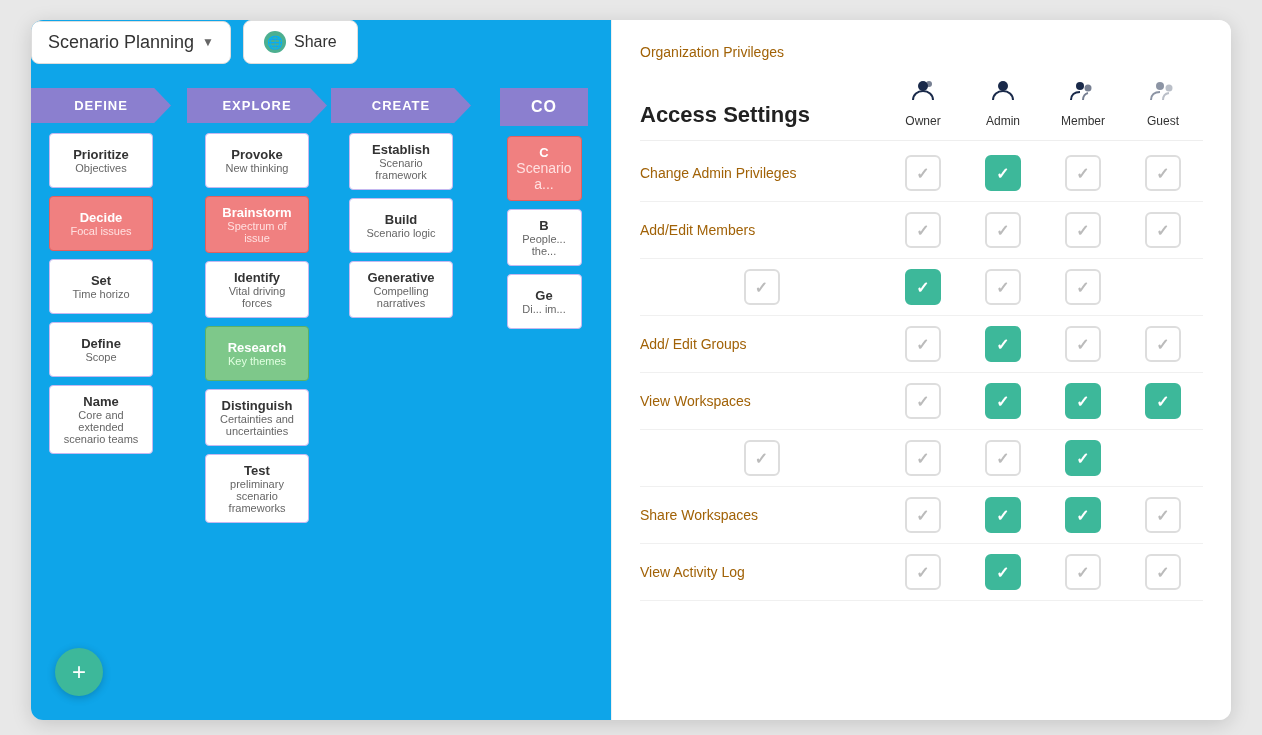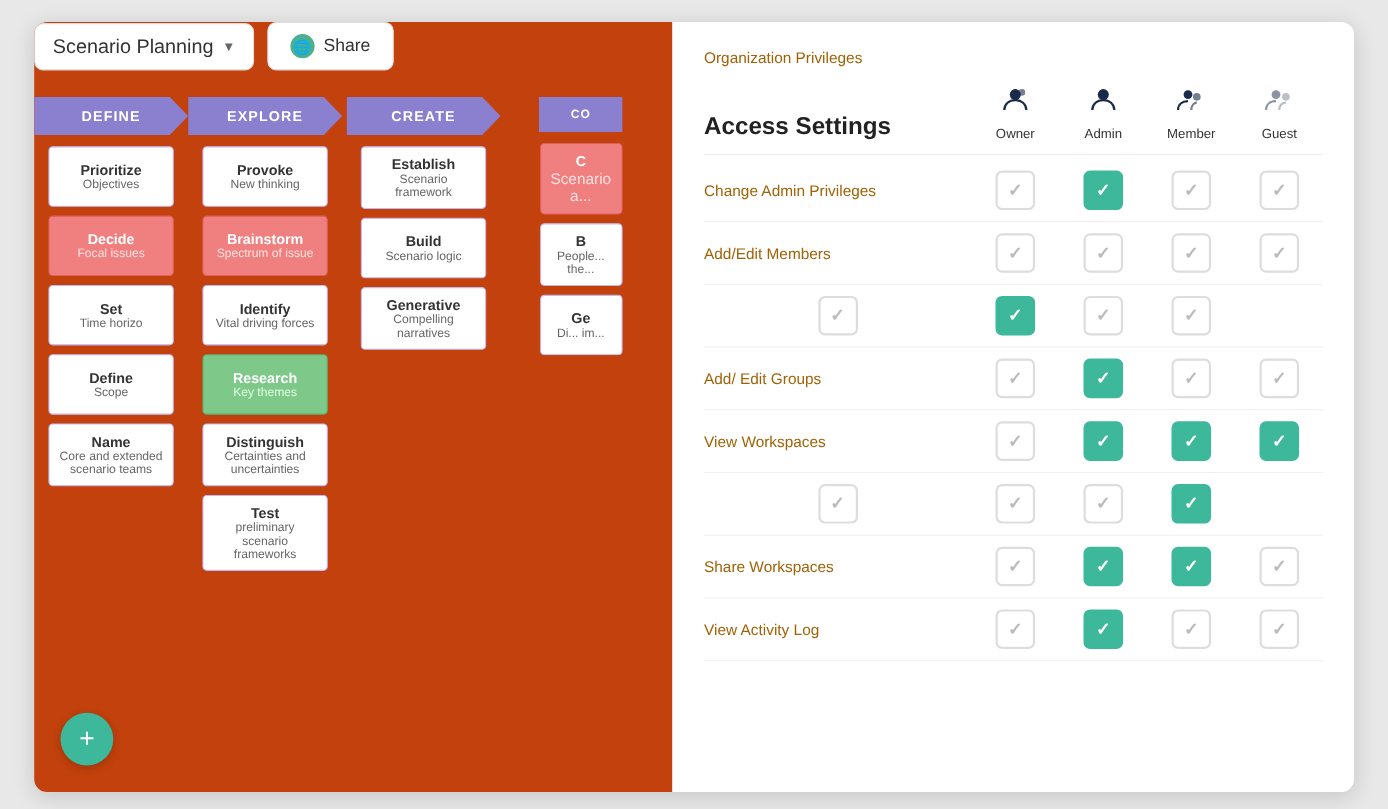--- a/index.html
+++ b/index.html
@@ -17,21 +17,21 @@
       border-radius: 12px;
       width: 1200px;
       min-height: 700px;
       display: flex;
       overflow: hidden;
       box-shadow: 0 4px 20px rgba(0,0,0,0.15);
     }
     
     .left-panel {
       flex: 1;
-      background: #c2410c;
+      background: #0ea5e9;
       overflow: hidden;
       position: relative;
     }
     .top-bar {
       display: flex;
       align-items: center;
       gap: 12px;
       margin-bottom: 24px;
     }
     .scenario-dropdown {
@@ -98,21 +98,21 @@
       padding: 10px 20px;
       clip-path: polygon(0 0, 88% 0, 100% 50%, 88% 100%, 0 100%);
       width: 140px;
       text-align: center;
       margin-bottom: 10px;
     }
     .pipeline-cards {
       display: flex;
       flex-direction: column;
       gap: 8px;
-      width: 114px;
+      width: 104px;
     }
     .card {
       border: 1px solid #c5b8f0;
       border-radius: 4px;
       padding: 8px;
       text-align: center;
       background: #fff;
       min-height: 55px;
       display: flex;
       flex-direction: column;
@@ -278,21 +278,21 @@
             <div class="card-title">Define</div>
             <div class="card-subtitle">Scope</div>
           </div>
           <div class="card">
             <div class="card-title">Name</div>
             <div class="card-subtitle">Core and extended scenario teams</div>
           </div>
         </div>
       </div>
 
-      <div class="pipeline-column" style="margin-left:0;">
+      <div class="pipeline-column" style="margin-left:16px;">
         <div class="pipeline-header">EXPLORE</div>
         <div class="pipeline-cards">
           <div class="card">
             <div class="card-title">Provoke</div>
             <div class="card-subtitle">New thinking</div>
           </div>
           <div class="card red">
             <div class="card-title">Brainstorm</div>
             <div class="card-subtitle">Spectrum of issue</div>
           </div>
@@ -327,21 +327,21 @@
             <div class="card-subtitle">Scenario logic</div>
           </div>
           <div class="card">
             <div class="card-title">Generative</div>
             <div class="card-subtitle">Compelling narratives</div>
           </div>
         </div>
       </div>
 
       <div class="pipeline-column" style="margin-left:8px; overflow:hidden; max-width:80px;">
-        <div class="pipeline-header" style="width:76px; font-size:11px; clip-path: polygon(0 0, 100% 0, 100% 50%, 100% 100%, 0 100%);">CO</div>
+        <div class="pipeline-header" style="width:88px; font-size:16px; clip-path: polygon(0 0, 100% 0, 100% 50%, 100% 100%, 0 100%);">CO</div>
         <div class="pipeline-cards" style="width:75px;">
           <div class="card red" style="overflow:hidden;">
             <div class="card-title" style="color:#fff;">C</div>
             <div class="card-subtitle" style="color:#ffe0e0; font-size:14px;">Scenario a...</div>
           </div>
           <div class="card">
             <div class="card-title">B</div>
             <div class="card-subtitle">People... the...</div>
           </div>
           <div class="card">

